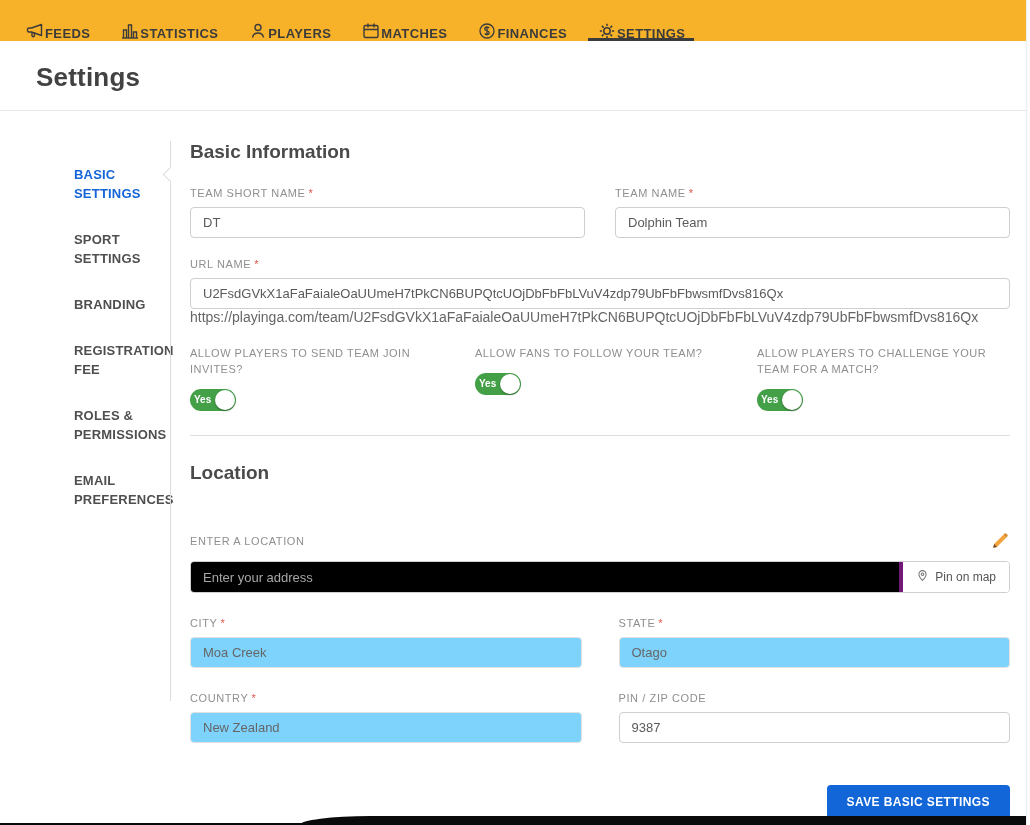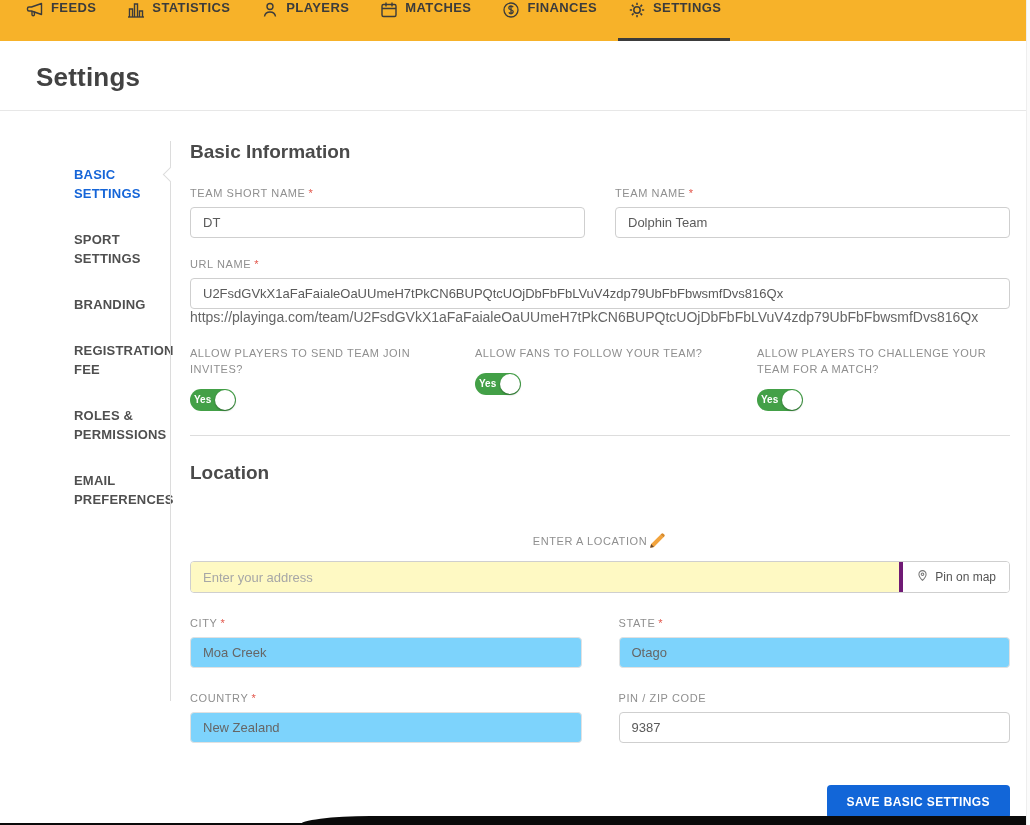--- a/index.html
+++ b/index.html
@@ -8,21 +8,21 @@
     width:1030px; height:825px; position:relative; overflow:hidden;
     background:#ffffff; font-family:"Liberation Sans", sans-serif;
   }
 
   
   .topnav {
     height:41px; background:var(--topbar, #F7B229);
     display:flex; align-items:stretch; padding-left:10px;
   }
   .nav-item {
-    display:flex; align-items:flex-start; gap:6px; padding:0 15px;
+    display:flex; align-items:flex-end; gap:0; padding:0 15px;
     font-size:13px; font-weight:700; color:#3b3b3b; letter-spacing:.4px;
     cursor:pointer; position:relative;
   }
   .nav-item.active::after {
     content:""; position:absolute; left:6px; right:6px; bottom:0;
     height:3px; background:#3b3b3b;
   }
   .nav-icon { display:flex; align-items:center; }
 
   
@@ -96,29 +96,29 @@
   .knob {
     position:absolute; right:1px; top:1px; width:20px; height:20px;
     border-radius:50%; background:#fff; box-shadow:0 1px 2px rgba(0,0,0,.35);
   }
 
   hr.section-divider {
     border:none; border-top:1px solid #ddd; margin:24px 0 0;
   }
   .loc-heading { margin-top:26px; margin-bottom:24px; }
 
-  .loc-label-row { display:flex; align-items:center; justify-content:center;margin-top:47px; }
+  .loc-label-row { display:flex; align-items:center; justify-content:space-between;margin-top:47px; }
   .pencil-btn { border:none; background:transparent; padding:0; cursor:pointer; line-height:0; }
 
   .addr-group {
     margin-top:10px; display:flex; height:32px; border:1px solid #cfcfcf;
     border-radius:4px; overflow:hidden;
   }
   .addr-input {
-    flex:1; border:none; background:#fef9c3; padding:0 12px; font-size:13px;
+    flex:1; border:none; background:#000000; padding:0 12px; font-size:13px;
     color:#777; outline:none; font-family:"Liberation Sans", sans-serif;
   }
   .addr-input::placeholder { color:#a7a7a7; }
   .pin-btn {
     display:flex; align-items:center; gap:6px; background:#fff;
     border:none; border-left:4px solid #701a75; padding:0 13px;
     font-size:12px; color:#555; cursor:pointer;
     font-family:"Liberation Sans", sans-serif;
   }
 

